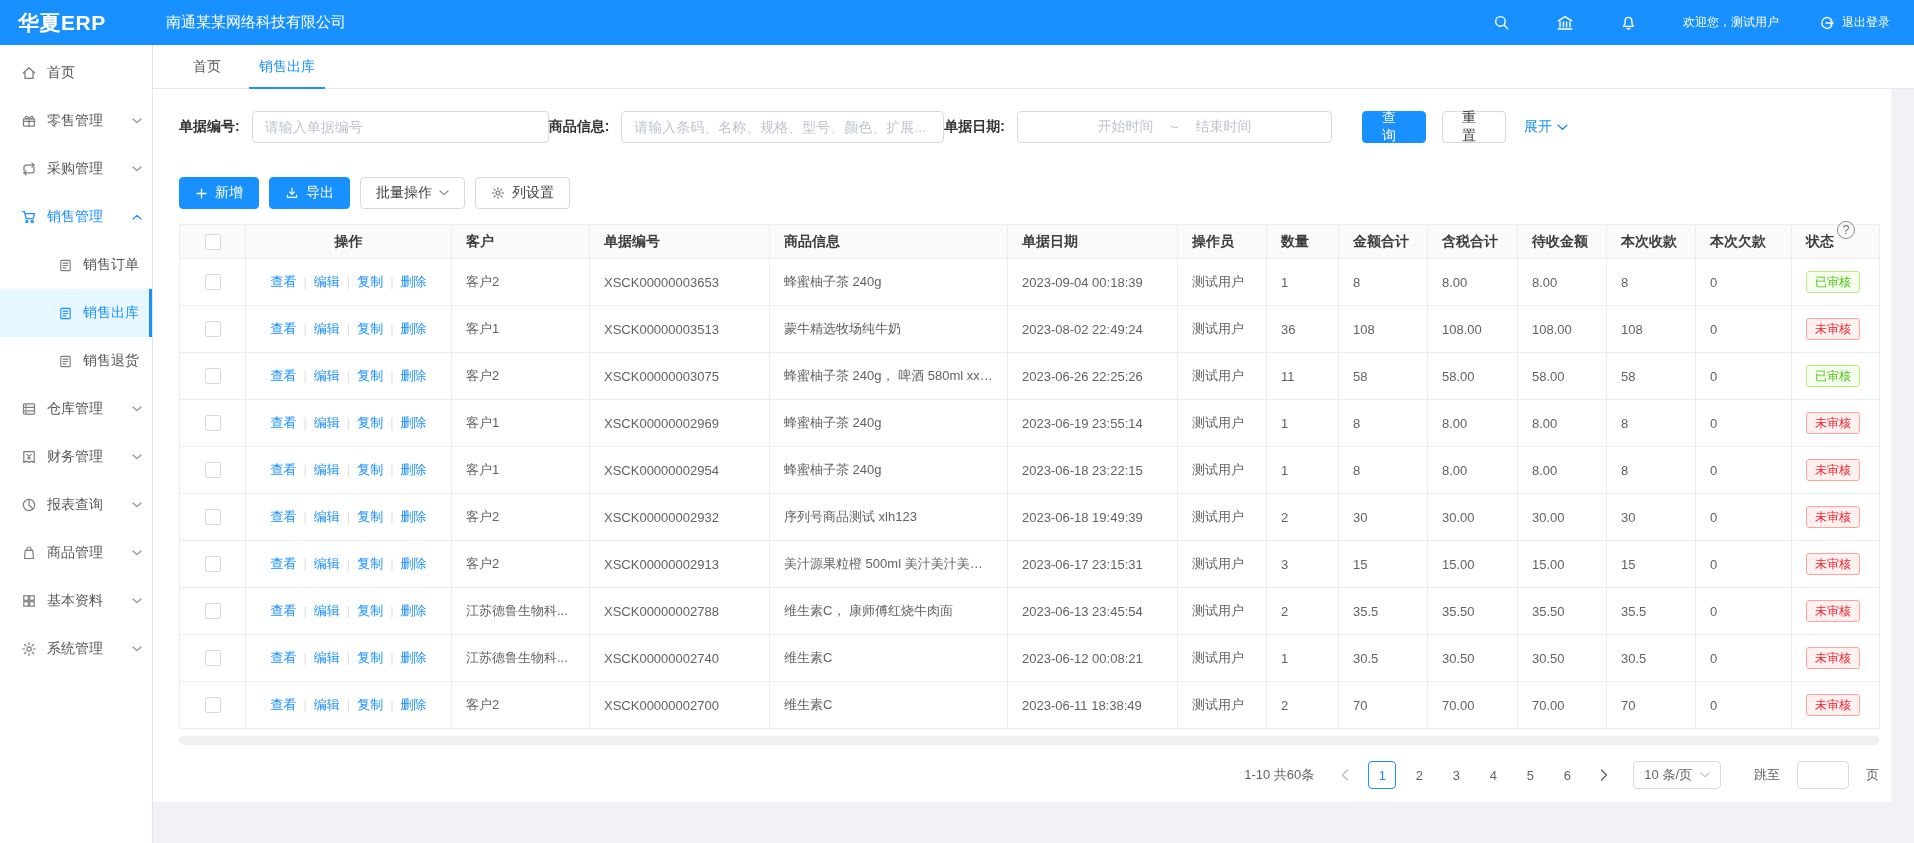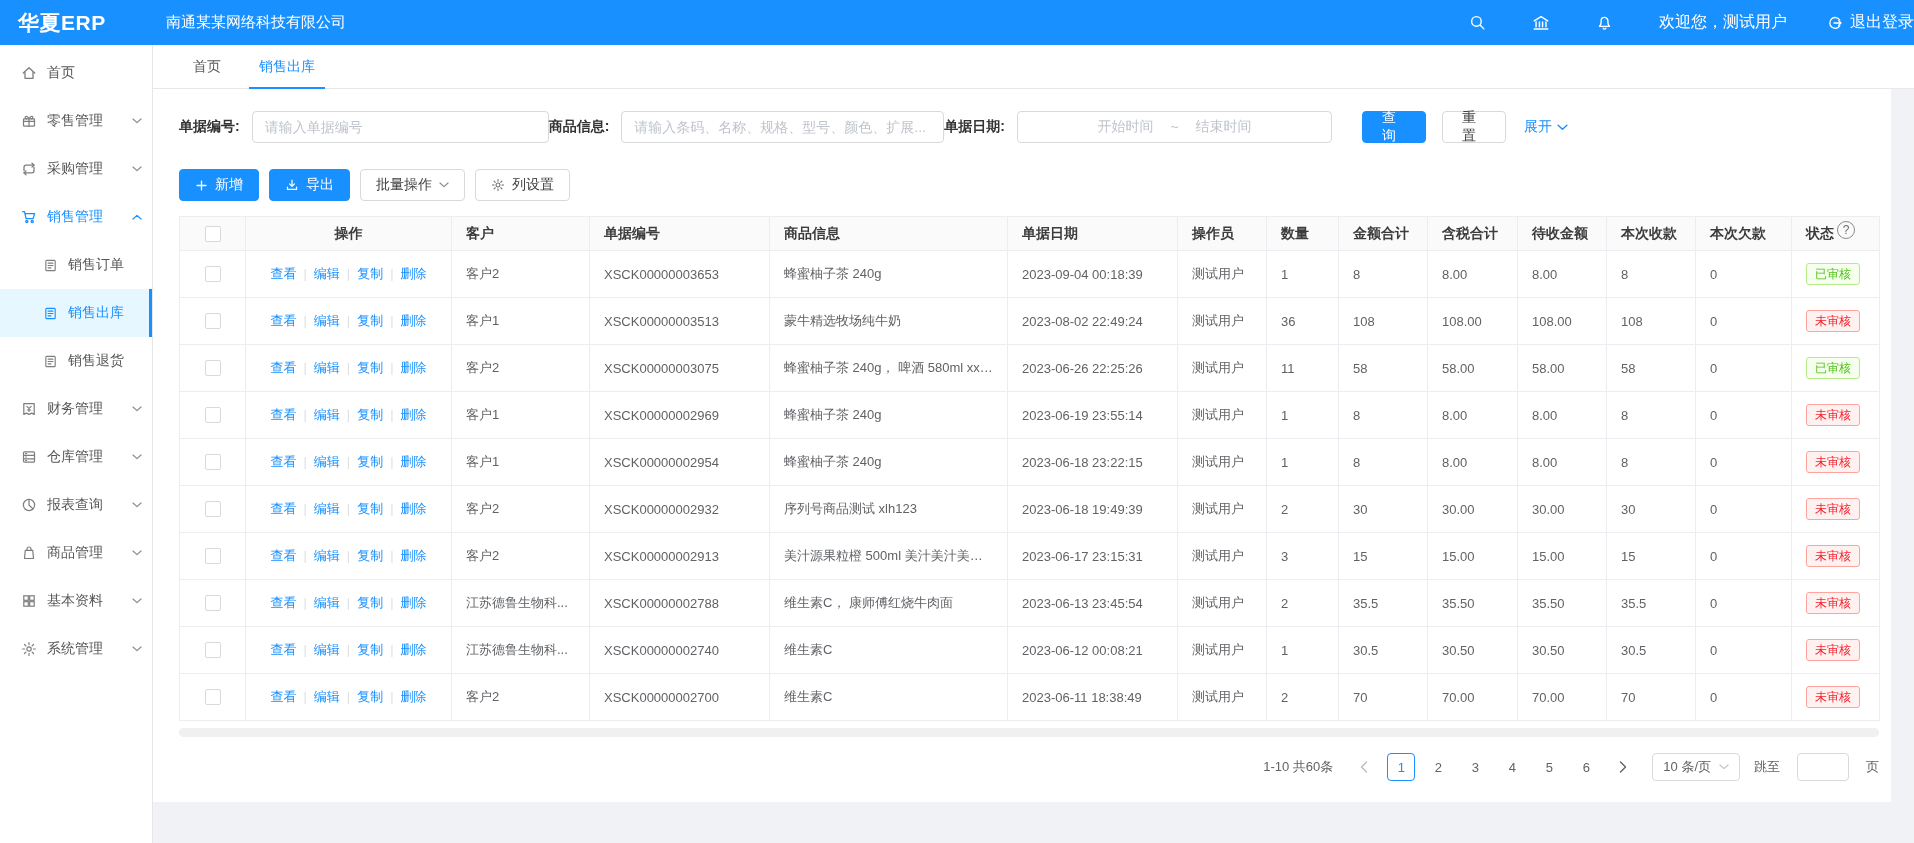--- a/index.html
+++ b/index.html
@@ -4,31 +4,31 @@
 <style>
   *{margin:0;padding:0;box-sizing:border-box}
   html,body{width:1914px;height:843px}
   body{font-family:"Liberation Sans","DejaVu Sans",sans-serif;background:#f0f2f5;overflow:hidden;position:relative}
   svg{display:block}
 
   
   .topbar{position:absolute;top:0;left:0;width:1914px;height:45px;background:#1890ff;display:flex;align-items:center;color:#fff;z-index:20}
   .logo{width:152px;font-size:21px;font-weight:bold;padding-left:18px;letter-spacing:.5px;flex-shrink:0}
   .company{font-size:15px;margin-left:14px}
-  .topbar-right{margin-left:auto;display:flex;align-items:center;font-size:16px}
+  .topbar-right{margin-left:auto;display:flex;align-items:center;padding-right:24px;font-size:12px}
   .tb-icon{margin-left:46px;cursor:pointer;display:flex;align-items:center}
   .welcome{margin-left:46px}
   .logout{margin-left:40px;display:flex;align-items:center;gap:7px;cursor:pointer}
 
   
   .sidebar{position:absolute;top:45px;left:0;width:153px;height:798px;background:#fff;border-right:1px solid #e6e6e6;padding-top:4px;z-index:10}
   .menu-item{height:48px;display:flex;align-items:center;padding:0 10px 0 21px;color:#565656;font-size:14px;cursor:pointer}
   .menu-item .mi{margin-right:10px;flex-shrink:0;color:#7d7d7d}
   .menu-item .chev{margin-left:auto;color:#8c8c8c}
-  .menu-item.sub{padding-left:43px}
+  .menu-item.sub{padding-left:58px}
   .menu-item.group-open{color:#1890ff}
   .menu-item.group-open .mi,.menu-item.group-open .chev{color:#1890ff}
   .menu-item.active{background:#e6f7ff;color:#1890ff;border-right:3px solid #1890ff}
   .menu-item.active .mi{color:#1890ff}
 
   
   .main{position:absolute;top:45px;left:153px;width:1761px;height:798px;background:#f0f2f5}
   .tabbar{height:44px;background:#fff;border-bottom:1px solid #e8e8e8;display:flex;align-items:stretch;padding-left:40px}
   .tab{display:flex;align-items:center;font-size:14px;color:#595959;cursor:pointer;position:relative;margin-right:38px}
   .tab.active{color:#1890ff}
@@ -42,21 +42,21 @@
   .f-input{height:32px;border:1px solid #d9d9d9;border-radius:4px;padding:0 12px;font-size:14px;color:#333;outline:none}
   .f-input::placeholder{color:#bfc4cc}
   .gap{}
   .date-range{height:32px;border:1px solid #d9d9d9;border-radius:4px;width:315px;display:flex;align-items:center;justify-content:center;gap:17px;color:#bfc4cc;cursor:text}
   .btn{height:32px;border-radius:4px;font-size:14px;display:inline-flex;align-items:center;justify-content:center;cursor:pointer;border:1px solid #d9d9d9;background:#fff;color:#3f3f3f;padding:0 15px}
   .btn-primary{background:#1890ff;border-color:#1890ff;color:#fff}
   .btn-two{letter-spacing:6px;padding-right:19px}
   .expand-link{color:#1890ff;margin-left:18px;display:flex;align-items:center;gap:5px;cursor:pointer}
 
   
-  .toolbar{margin-top:26px;display:flex;height:32px}
+  .toolbar{margin-top:34px;display:flex;height:32px}
   .btn .bi{margin-right:7px}
   .toolbar .btn + .btn{margin-left:10px}
   .caret{margin-left:7px;color:#8c8c8c}
   .help-circle{position:absolute;right:36px;top:132px;width:18px;height:18px;border:1px solid #8c8c8c;border-radius:50%;color:#6d6d6d;font-size:12px;display:flex;align-items:center;justify-content:center;cursor:pointer}
 
   
   .table-wrap{margin-top:15px}
   table{border-collapse:collapse;table-layout:fixed;width:1700px;font-size:13px;color:#606266}
   th,td{border:1px solid #ebedf0;padding:0 14px;text-align:left;overflow:hidden;white-space:nowrap;text-overflow:ellipsis}
   th{height:34px;background:#fafafa;color:#3c3c3c;font-weight:600;font-size:14px}
@@ -75,21 +75,21 @@
 
   
   .pagination{width:1700px;margin-top:16px;display:flex;justify-content:flex-end;align-items:center;font-size:13px;color:#606266;gap:9px}
   .pg-total{margin-right:8px}
   .pg-arrow{width:28px;height:28px;display:flex;align-items:center;justify-content:center;cursor:pointer;color:#b9bdc4;font-size:13px}
   .pg-arrow.next{color:#606266}
   .pg-page{min-width:28px;height:28px;display:flex;align-items:center;justify-content:center;cursor:pointer;border-radius:4px}
   .pg-page.active{border:1px solid #1890ff;color:#1890ff;background:#fff}
   .pg-size{height:28px;border:1px solid #d9d9d9;border-radius:4px;display:flex;align-items:center;gap:8px;padding:0 10px;cursor:pointer;margin-left:6px;color:#606266}
   .pg-size .caret{margin-left:0;color:#c0c4cc}
-  .pg-jump{margin-left:5px}
+  .pg-jump{margin-left:24px}
   .pg-input{width:52px;height:28px;border:1px solid #d9d9d9;border-radius:4px;margin:0 8px;outline:none;padding:0 8px;font-size:13px}
 </style>
 </head>
 <body>
 
 <header class="topbar">
   <div class="logo">华夏ERP</div>
   <div class="company">南通某某网络科技有限公司</div>
   <div class="topbar-right">
     <span class="tb-icon">
@@ -178,35 +178,35 @@
     <span>销售出库</span>
   </div>
   <div class="menu-item sub">
     <svg class="mi" width="15" height="15" viewBox="0 0 16 16" fill="none" stroke="currentColor" stroke-width="1.2" stroke-linecap="round">
         <rect x="3" y="2.5" width="10" height="11" rx="1"></rect>
         <path d="M5.4 5.5h5.2M5.4 8h5.2M5.4 10.5h3.2"></path>
       </svg>
     <span>销售退货</span>
   </div>
   <div class="menu-item">
+    <svg class="mi" width="16" height="16" viewBox="0 0 16 16" fill="none" stroke="currentColor" stroke-width="1.2" stroke-linecap="round">
+        <rect x="2.5" y="2.8" width="11" height="10.4" rx="1"></rect>
+        <path d="M2.5 6.3h11M2.5 9.8h11M4.6 4.6h.9M4.6 8h.9M4.6 11.6h.9"></path>
+      </svg>
+    <span>仓库管理</span>
+    <svg class="chev" width="10" height="6" viewBox="0 0 10 6" fill="none" stroke="currentColor" stroke-width="1.2" stroke-linecap="round" stroke-linejoin="round">
+        <path d="M1 1l4 3.6L9 1"></path>
+      </svg>
+  </div>
+  <div class="menu-item">
     <svg class="mi" width="16" height="16" viewBox="0 0 16 16" fill="none" stroke="currentColor" stroke-width="1.2" stroke-linecap="round" stroke-linejoin="round">
         <path d="M2.8 2.6h10.4v10.8l-2.6-1.3-2.6 1.3-2.6-1.3-2.6 1.3z"></path>
         <path d="M5.8 5.4 8 7.4l2.2-2M8 7.4v3M6.3 9h3.4"></path>
       </svg>
     <span>财务管理</span>
-    <svg class="chev" width="10" height="6" viewBox="0 0 10 6" fill="none" stroke="currentColor" stroke-width="1.2" stroke-linecap="round" stroke-linejoin="round">
-        <path d="M1 1l4 3.6L9 1"></path>
-      </svg>
-  </div>
-  <div class="menu-item">
-    <svg class="mi" width="16" height="16" viewBox="0 0 16 16" fill="none" stroke="currentColor" stroke-width="1.2" stroke-linecap="round">
-        <rect x="2.5" y="2.8" width="11" height="10.4" rx="1"></rect>
-        <path d="M2.5 6.3h11M2.5 9.8h11M4.6 4.6h.9M4.6 8h.9M4.6 11.6h.9"></path>
-      </svg>
-    <span>仓库管理</span>
     <svg class="chev" width="10" height="6" viewBox="0 0 10 6" fill="none" stroke="currentColor" stroke-width="1.2" stroke-linecap="round" stroke-linejoin="round">
         <path d="M1 1l4 3.6L9 1"></path>
       </svg>
   </div>
   <div class="menu-item">
     <svg class="mi" width="16" height="16" viewBox="0 0 16 16" fill="none" stroke="currentColor" stroke-width="1.2" stroke-linecap="round" stroke-linejoin="round">
         <circle cx="8" cy="8" r="5.6"></circle>
         <path d="M8 2.4V8l4 3.9"></path>
       </svg>
     <span>报表查询</span>

